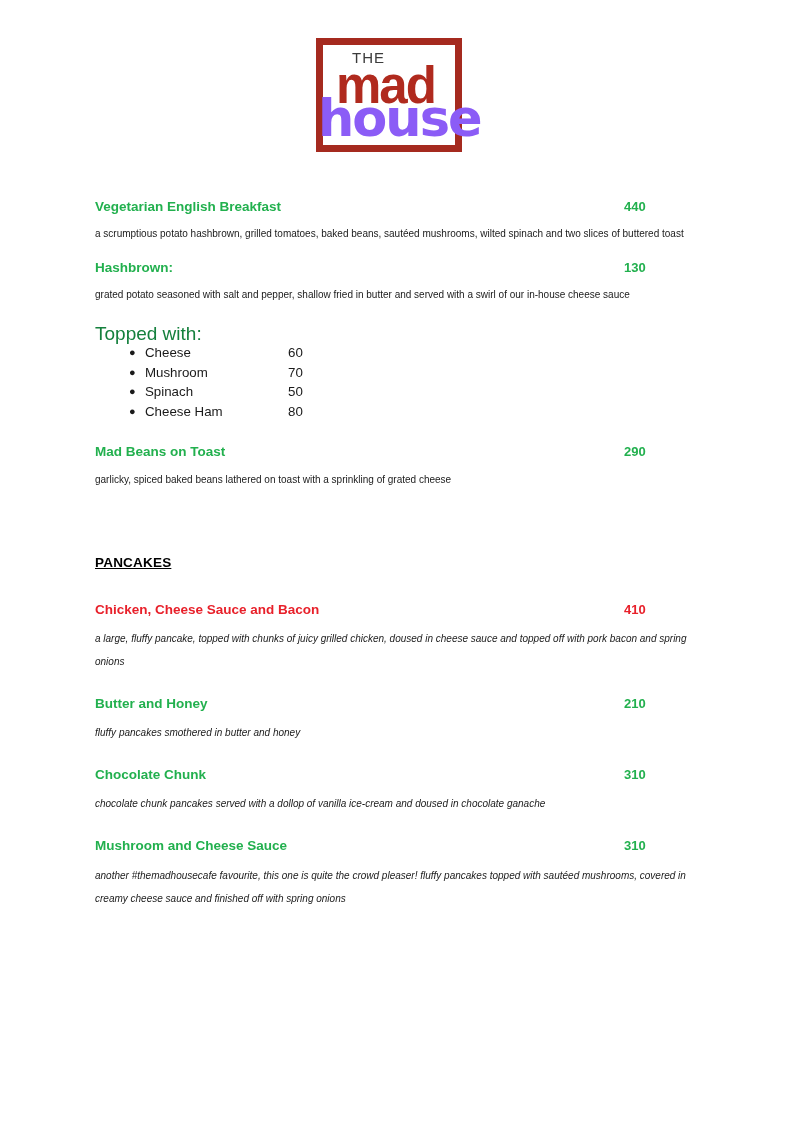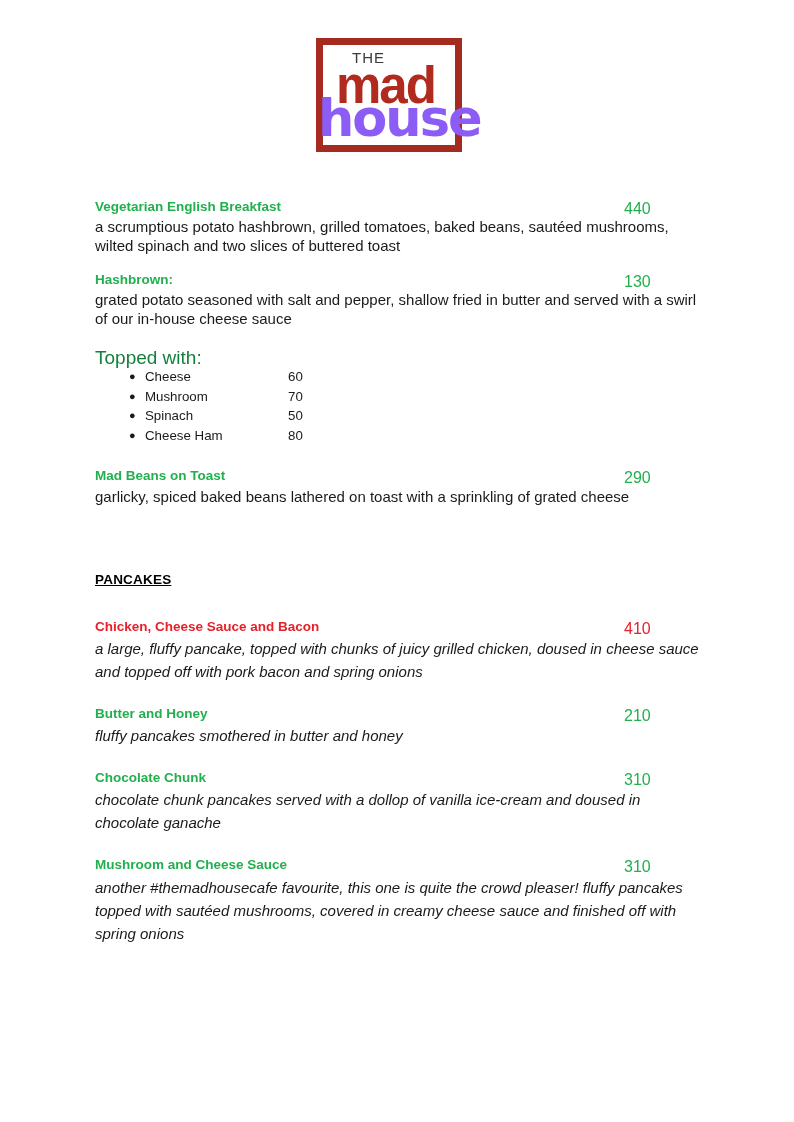--- a/index.html
+++ b/index.html
@@ -91,33 +91,33 @@
     align-items: baseline;
     font-size: 13.5px;
     font-weight: 700;
     line-height: 1.35;
   }
   .item-name { flex: 0 0 auto; }
   .item-price {
     position: absolute;
     left: 529px;
     top: 0;
-    font-weight: 400;
-    font-size: 16px;
+    font-weight: 700;
+    font-size: 13px;
     line-height: 1.35;
   }
   .green { color: #22B04E; }
   .red   { color: #E8202A; }
 
   .desc {
-    font-size: 15px;
+    font-size: 10px;
     font-weight: 400;
     color: #1a1a1a;
     line-height: 19px;
-    margin-top: 1px;
+    margin-top: 8px;
   }
   .desc.loose { line-height: 23px; font-style: italic; }
 
   .gap-sm { height: 16px; }
   .gap-md { height: 22px; }
   .gap-lg { height: 30px; }
   .gap-xl { height: 42px; }
 
   
   .topped-label {

